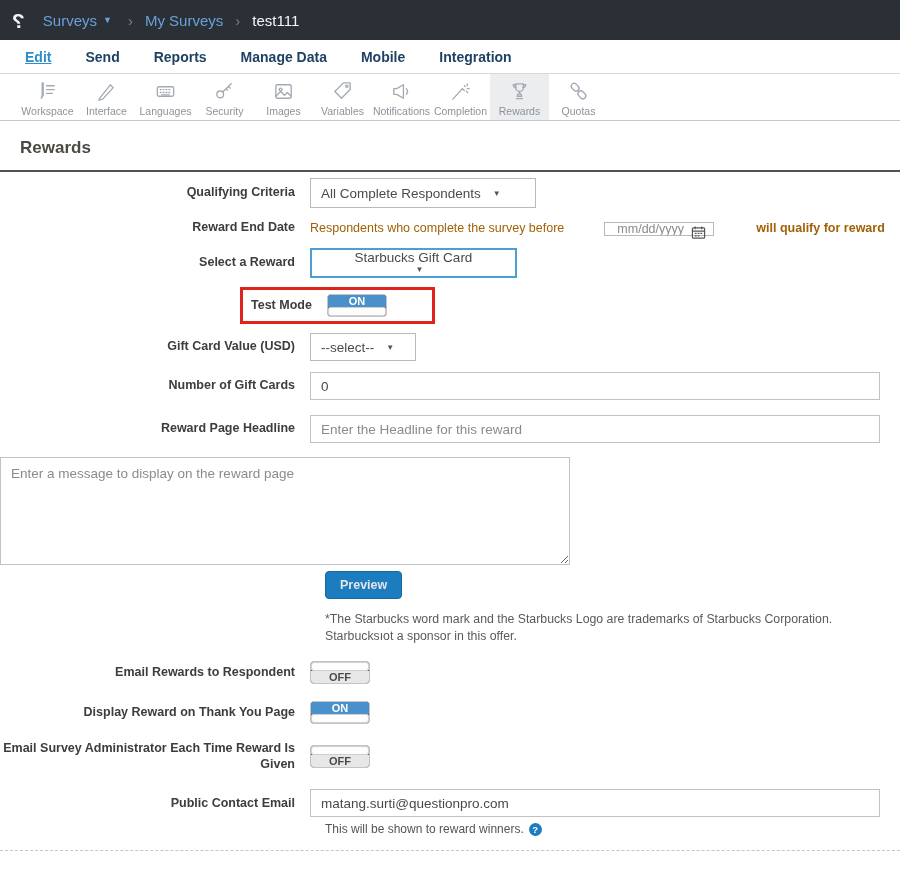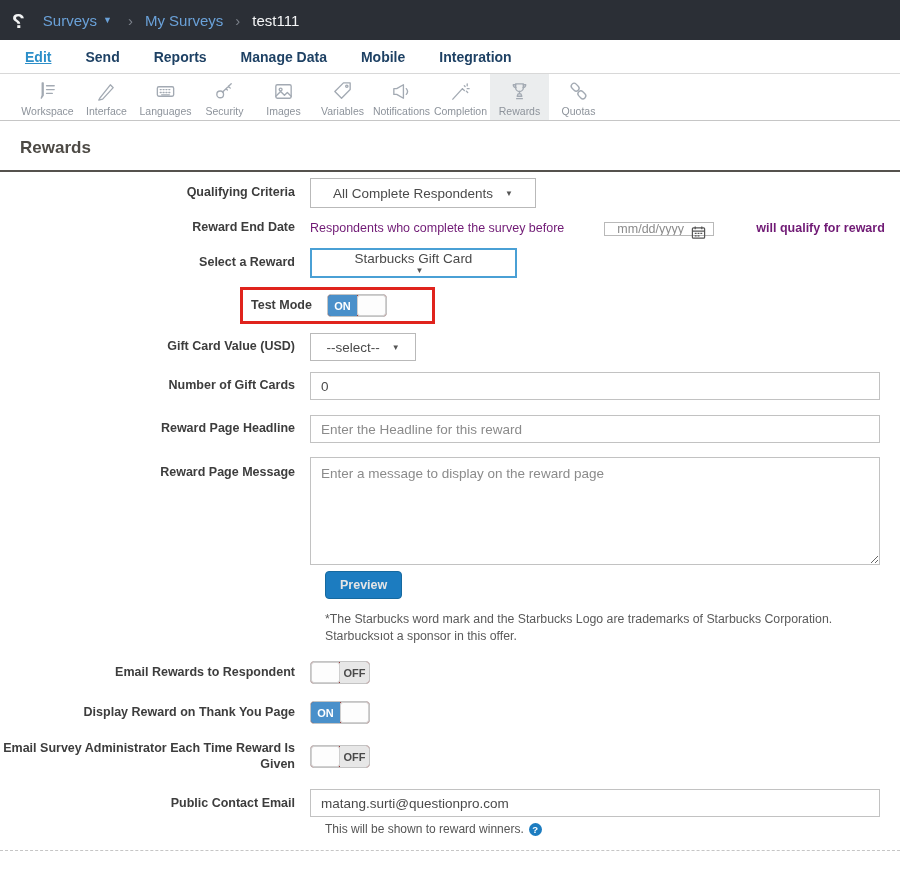--- a/index.html
+++ b/index.html
@@ -29,40 +29,40 @@
   
   .page-title { font-size:17px; font-weight:bold; color:#4d4a45; padding:17px 0 12px 20px; }
   .title-rule { border:none; border-top:2px solid #55524d; }
 
   
   .form { padding-top:6px; }
   .form-row { display:flex; align-items:center; margin-bottom:11px; }
   .row-label { width:310px; min-width:310px; text-align:right; padding-right:15px; font-size:12.5px; font-weight:bold; color:#3d3d3d; line-height:1.25; }
   .row-control { display:flex; align-items:center; }
 
-  .selectbox { height:30px; border:1px solid #b9b9b9; background:#fff; display:flex; align-items:center; justify-content:center; padding:0 10px; font-size:13.5px; color:#4a4a4a; cursor:pointer; }
+  .selectbox { height:30px; border:1px solid #b9b9b9; background:#fff; display:flex; align-items:center; justify-content:flex-start; padding:0 10px; font-size:13.5px; color:#4a4a4a; cursor:pointer; }
   .selectbox .arrow { font-size:8px; color:#555; margin-left:12px; }
   .selectbox.blue-border { border:2px solid #4aa0d5;flex-direction:column; }
 
-  .inline-text { font-size:12.5px; color:#701a75; }
+  .inline-text { font-size:12.5px; color:#a16207; }
   .date-wrap { position:relative; margin-left:40px; }
   .date-input { width:110px; height:14px; border:1px solid #b9b9b9; padding:0 26px 0 12px; font-size:12.5px; color:#555; font-family:inherit; }
   .date-input::placeholder { color:#8b8b8b; }
   .cal-icon { position:absolute; right:8px; top:6px; width:15px; height:15px; stroke:#555; fill:none; stroke-width:1.3; }
   .suffix-text { margin-left:42px;font-weight:bold; }
 
   .text-input { height:28px; border:1px solid #c2c2c2; padding:0 10px; font-size:13.5px; color:#4a4a4a; font-family:inherit; }
   .text-input::placeholder { color:#8b8b8b; }
   .wide { width:570px; }
 
   textarea.msg { width:570px; height:108px; border:1px solid #c2c2c2; padding:8px 10px; font-size:13.5px; color:#4a4a4a; font-family:Liberation Sans, sans-serif; resize:vertical; }
   textarea.msg::placeholder { color:#8b8b8b; }
 
   
-  .toggle { width:60px; height:23px; border:1px solid #c4c4c4; border-radius:4px; display:flex; overflow:hidden; background:#7f1d1d; cursor:pointer; font-size:11px; font-weight:bold; }
+  .toggle { width:60px; height:23px; border:1px solid #c4c4c4; border-radius:4px; display:flex; overflow:hidden; background:#7f1d1d; cursor:pointer; font-size:11px; font-weight:bold;flex-direction:column; }
   .toggle .seg { flex:1; display:flex; align-items:center; justify-content:center; }
   .toggle .handle { flex:1; background:#fdfdfd; border-radius:3px; box-shadow:0 0 0 1px #cfcfcf inset; }
   .toggle.on .seg { background:#4a90ca; color:#fff; }
   .toggle.off .seg { background:#e7e7e7; color:#4a4a4a; }
 
   .red-box { display:inline-flex; align-items:center; border:3px solid #e0231d; padding:4px 45px 4px 8px; margin-left:240px; }
   .red-box .row-label { width:auto; min-width:0; padding-right:15px; }
 
   .btn { background:#1c7cc0; color:#e5e5e5; font-weight:bold; font-size:12.5px; border:1px solid #16699f; border-radius:4px; padding:6px 14px; cursor:pointer; font-family:inherit; }
 
@@ -241,21 +241,20 @@
     </div>
 
     <div class="form-row" style="margin-top:15px">
       <div class="row-label">Reward Page Headline</div>
       <div class="row-control">
         <input class="text-input wide" type="text" placeholder="Enter the Headline for this reward" style="">
       </div>
     </div>
 
     <div class="form-row" style="align-items:flex-start; margin-top:14px; margin-bottom:0">
-      <div class="row-label" style="padding-top:8px">Reward Page Message</div>
       <div class="row-control">
         <textarea class="msg" placeholder="Enter a message to display on the reward page" style=""></textarea>
       </div>
     </div>
 
     <div class="preview-row">
       <button class="btn">Preview</button>
     </div>
 
     <div class="disclaimer">*The Starbucks word mark and the Starbucks Logo are trademarks of Starbucks Corporation. Starbucksıot a sponsor in this offer.</div>

